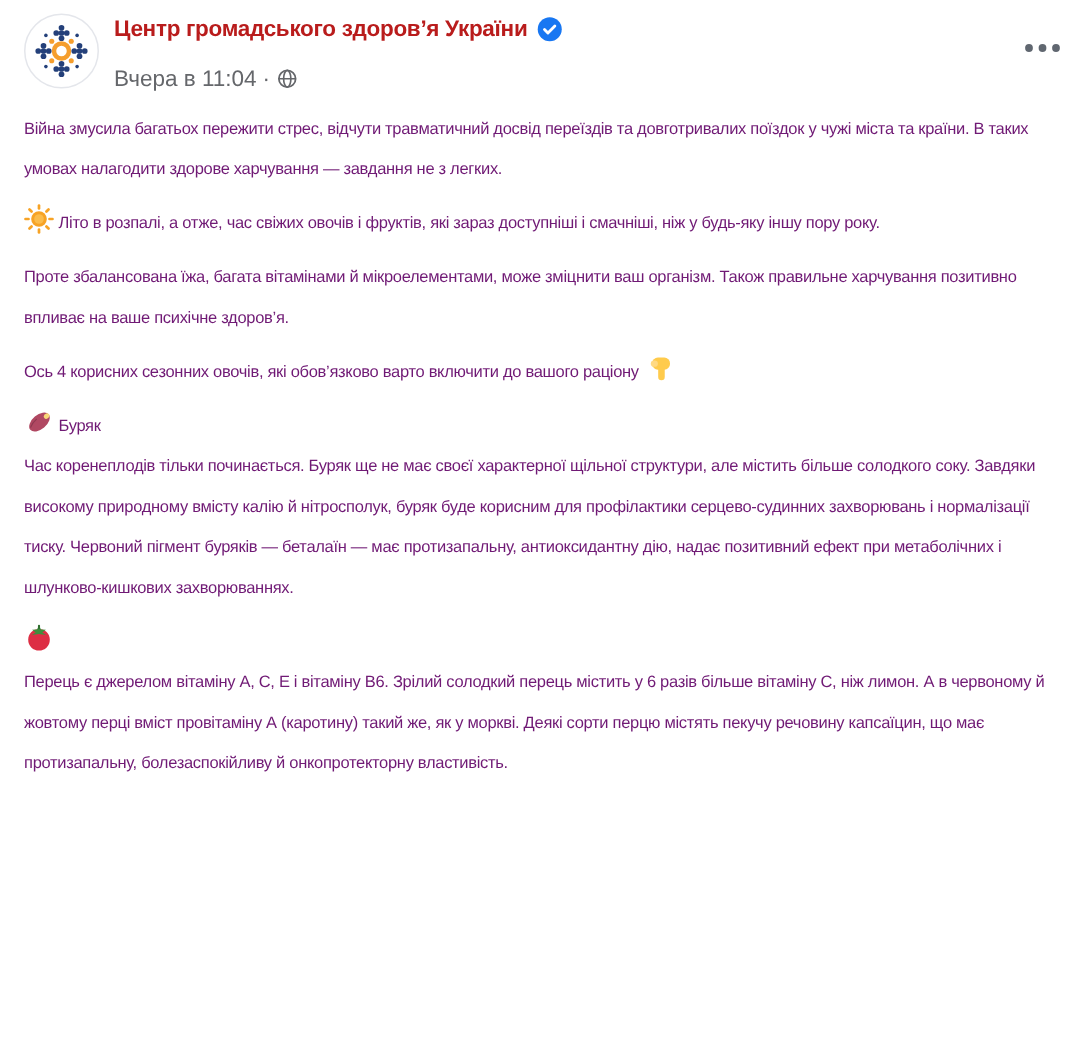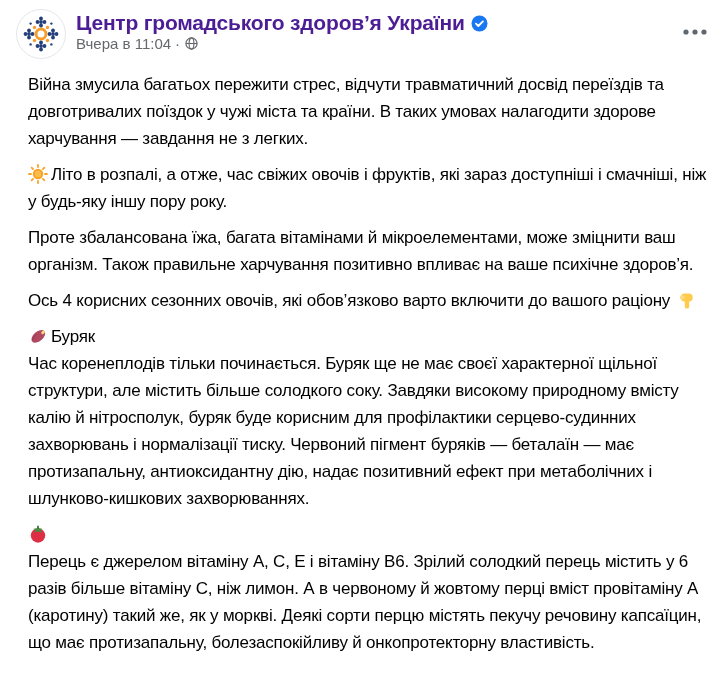--- a/index.html
+++ b/index.html
@@ -28,58 +28,58 @@
     border-radius: 50%;
     border: 1px solid #e4e6eb;
     background: #fff;
     flex: 0 0 auto;
     cursor: pointer;
     overflow: hidden;
   }
   .header-text { margin-left: 10px; padding-top: 2px; }
   .name-row { display: flex; align-items: center; gap: 6px; }
   .page-name {
-    font-size: 21px;
+    font-size: 15px;
     font-weight: 700;
-    color: #4c1d95;
+    color: #b91c1c;
     letter-spacing: -0.2px;
     cursor: pointer;
     text-align: right;
   }
   .verified { display: inline-flex; align-items: center; }
   .meta-row {
     display: flex;
     align-items: center;
     gap: 4px;
-    margin-top: 0;
+    margin-top: 16px;
     font-size: 15px;
     color: #65676b;
   }
   .meta-row .ts { cursor: pointer; }
   .dotsep { color: #65676b; }
   .globe { display: inline-flex; align-items: center; margin-left: 1px; }
   .more-btn {
     position: absolute;
     right: 12px;
     top: 18px;
     width: 36px;
     height: 28px;
     display: flex;
     align-items: center;
     justify-content: center;
     border-radius: 6px;
     cursor: pointer;
   }
   
   .content {
-    padding: 6px 16px 14px 28px;
-    font-size: 17px;
+    padding: 6px 16px 14px 16px;
+    font-size: 11px;
     line-height: 27px;
     letter-spacing: -0.2px;
-    color: #000000;
+    color: #701a75;
   }
   .content p { margin: 0 0 9px 0; }
   .sec-head { margin-bottom: 0 !important; }
   .sec-body { margin-top: 0; }
   .emoji {
     display: inline-block;
     vertical-align: -4px;
     margin-right: 3px;
     line-height: 0;
   }

